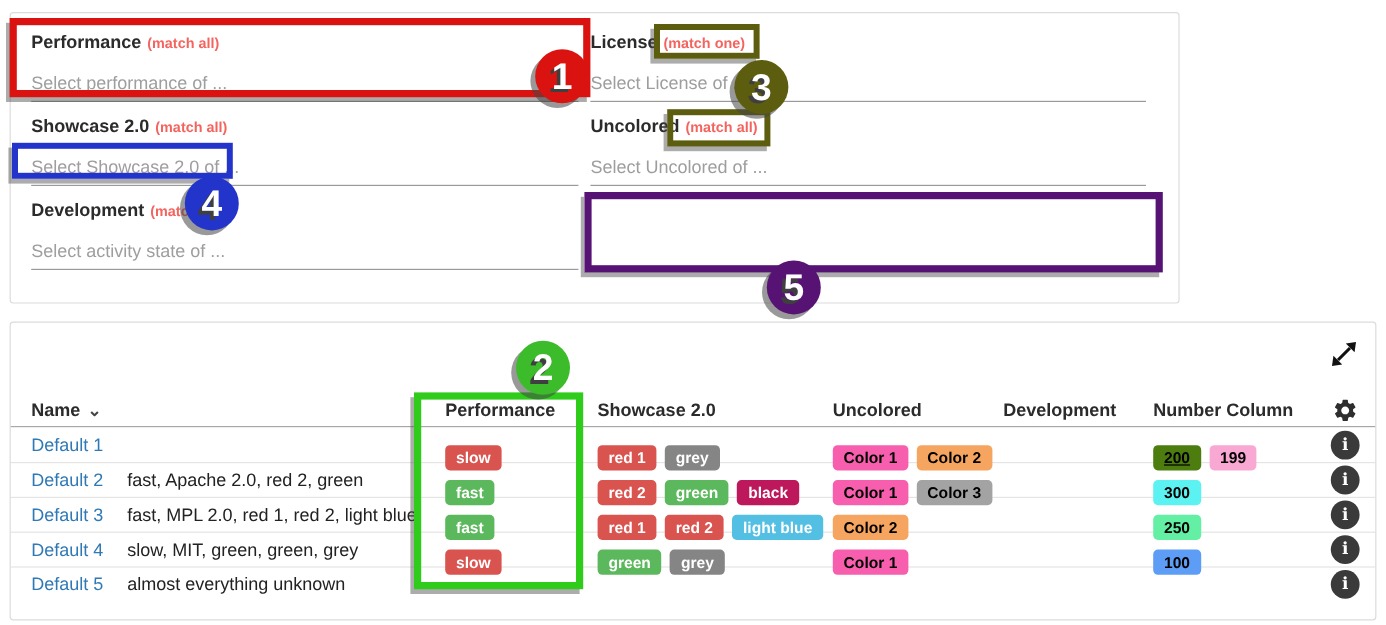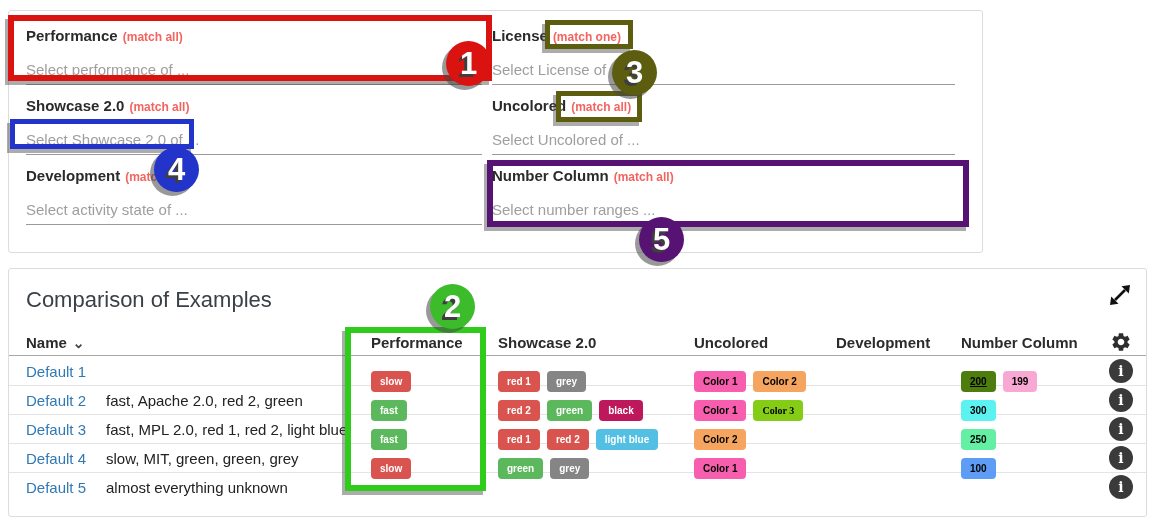--- a/index.html
+++ b/index.html
@@ -32,21 +32,21 @@
   .th { position:absolute; top:0; line-height:25px; font-size:15px; font-weight:bold; color:#2b2b2b; white-space:nowrap; }
   .sort-caret { font-weight:bold; color:#444; margin-left:6px; font-size:14px; }
   .c0{left:17px} .c1{left:97px} .c2{left:362px} .c3{left:489px} .c4{left:685px} .c5{left:827px} .c6{left:952px}
   #gear-btn { position:absolute; left:1100px; top:1px; width:24px; height:24px; background:none; border:none; cursor:pointer; padding:0; }
 
   .trow { position:absolute; left:0; width:100%; height:29px; border-bottom:1px solid #e4e4e4; }
   .trow.last { border-bottom:none; }
   .cell { position:absolute; top:0; height:100%; display:flex; align-items:center; white-space:nowrap; }
   .name-link { font-size:15px; color:#3079b5; text-decoration:none; cursor:pointer; }
   .desc-text { font-size:15px; color:#222; }
-  .badge { display:inline-block; padding:2px 9px; border-radius:4px; font-size:10px; font-weight:bold;
+  .badge { display:inline-block; padding:2px 9px; border-radius:4px; font-size:13px; font-weight:bold;
            margin-right:7px; line-height:17px;margin-top:21px; }
   .info-btn { position:absolute; left:1100px; top:2px; width:24px; height:24px; border-radius:50%;
               background:#3a3a3a; color:#fff; border:none; font-size:14px; font-weight:bold;
               font-family:"DejaVu Serif", serif; cursor:pointer; line-height:24px; text-align:center; padding:0; }
 
   
   .ann-box { position:absolute; border-style:solid; z-index:5; box-shadow:-3px 4px 0 rgba(70,70,70,.45); }
   .ann-circle { position:absolute; width:45px; height:45px; border-radius:50%; z-index:6;
                 color:#fff; font-size:31px; font-weight:bold; text-align:center; line-height:45px;
                 text-shadow:-3px 3px 0 #3f3f3f; box-shadow:-4px 4px 0 rgba(70,70,70,.55); }
@@ -87,28 +87,23 @@
     <div class="ffield fcol-r frow-2">
       <span class="flabel">Uncolored</span><span class="fmatch">(match all)</span>
       <input class="finput" type="text" placeholder="Select Uncolored of ..." style="">
     </div>
 
     <div class="ffield fcol-l frow-3">
       <span class="flabel">Development</span><span class="fmatch">(match one)</span>
       <input class="finput" type="text" placeholder="Select activity state of ..." style="">
     </div>
 
-    <div class="ffield fcol-r frow-3">
-      <span class="flabel">Number Column</span><span class="fmatch">(match all)</span>
-      <input class="finput" type="text" placeholder="Select number ranges ..." style="">
-    </div>
   </div>
 
   <div class="card" id="table-card">
-    <div id="table-title">Comparison of Examples</div>
 
     <button id="expand-btn" title="">
       <svg viewBox="0 0 24 24" width="24" height="24" aria-hidden="true">
         <polygon points="22,2 13.5,3.2 20.8,10.5" fill="#111"></polygon>
         <polygon points="2,22 10.5,20.8 3.2,13.5" fill="#111"></polygon>
         <line x1="7" y1="17" x2="17" y2="7" stroke="#111" stroke-width="2.6"></line>
       </svg>
     </button>
 
     <div id="thead">
@@ -157,21 +152,21 @@
           <span class="cell c2">
             <span class="badge" style="background: rgb(92, 184, 92); color: rgb(255, 255, 255);">fast</span>
           </span>
           <span class="cell c3">
             <span class="badge" style="background: rgb(217, 83, 79); color: rgb(255, 255, 255);">red 2</span>
             <span class="badge" style="background: rgb(92, 184, 92); color: rgb(255, 255, 255);">green</span>
             <span class="badge" style="background: #be185d; color: rgb(255, 255, 255);">black</span>
           </span>
           <span class="cell c4">
             <span class="badge" style="background: rgb(247, 95, 174); color: rgb(0, 0, 0);">Color 1</span>
-            <span class="badge" style="background: #84cc16; color: rgb(0, 0, 0); font-family: Liberation Serif, serif;">Color 3</span>
+            <span class="badge" style="background: #a3a3a3; color: rgb(0, 0, 0);">Color 3</span>
           </span>
           <span class="cell c5"></span>
           <span class="cell c6">
             <span class="badge" style="background: rgb(93, 242, 242); color: rgb(0, 0, 0);">300</span>
           </span>
           <button class="info-btn">i</button>
         </div>
         <div class="trow" style="top: 146px;">
           <span class="cell c0">
             <a class="name-link">Default 3</a>

